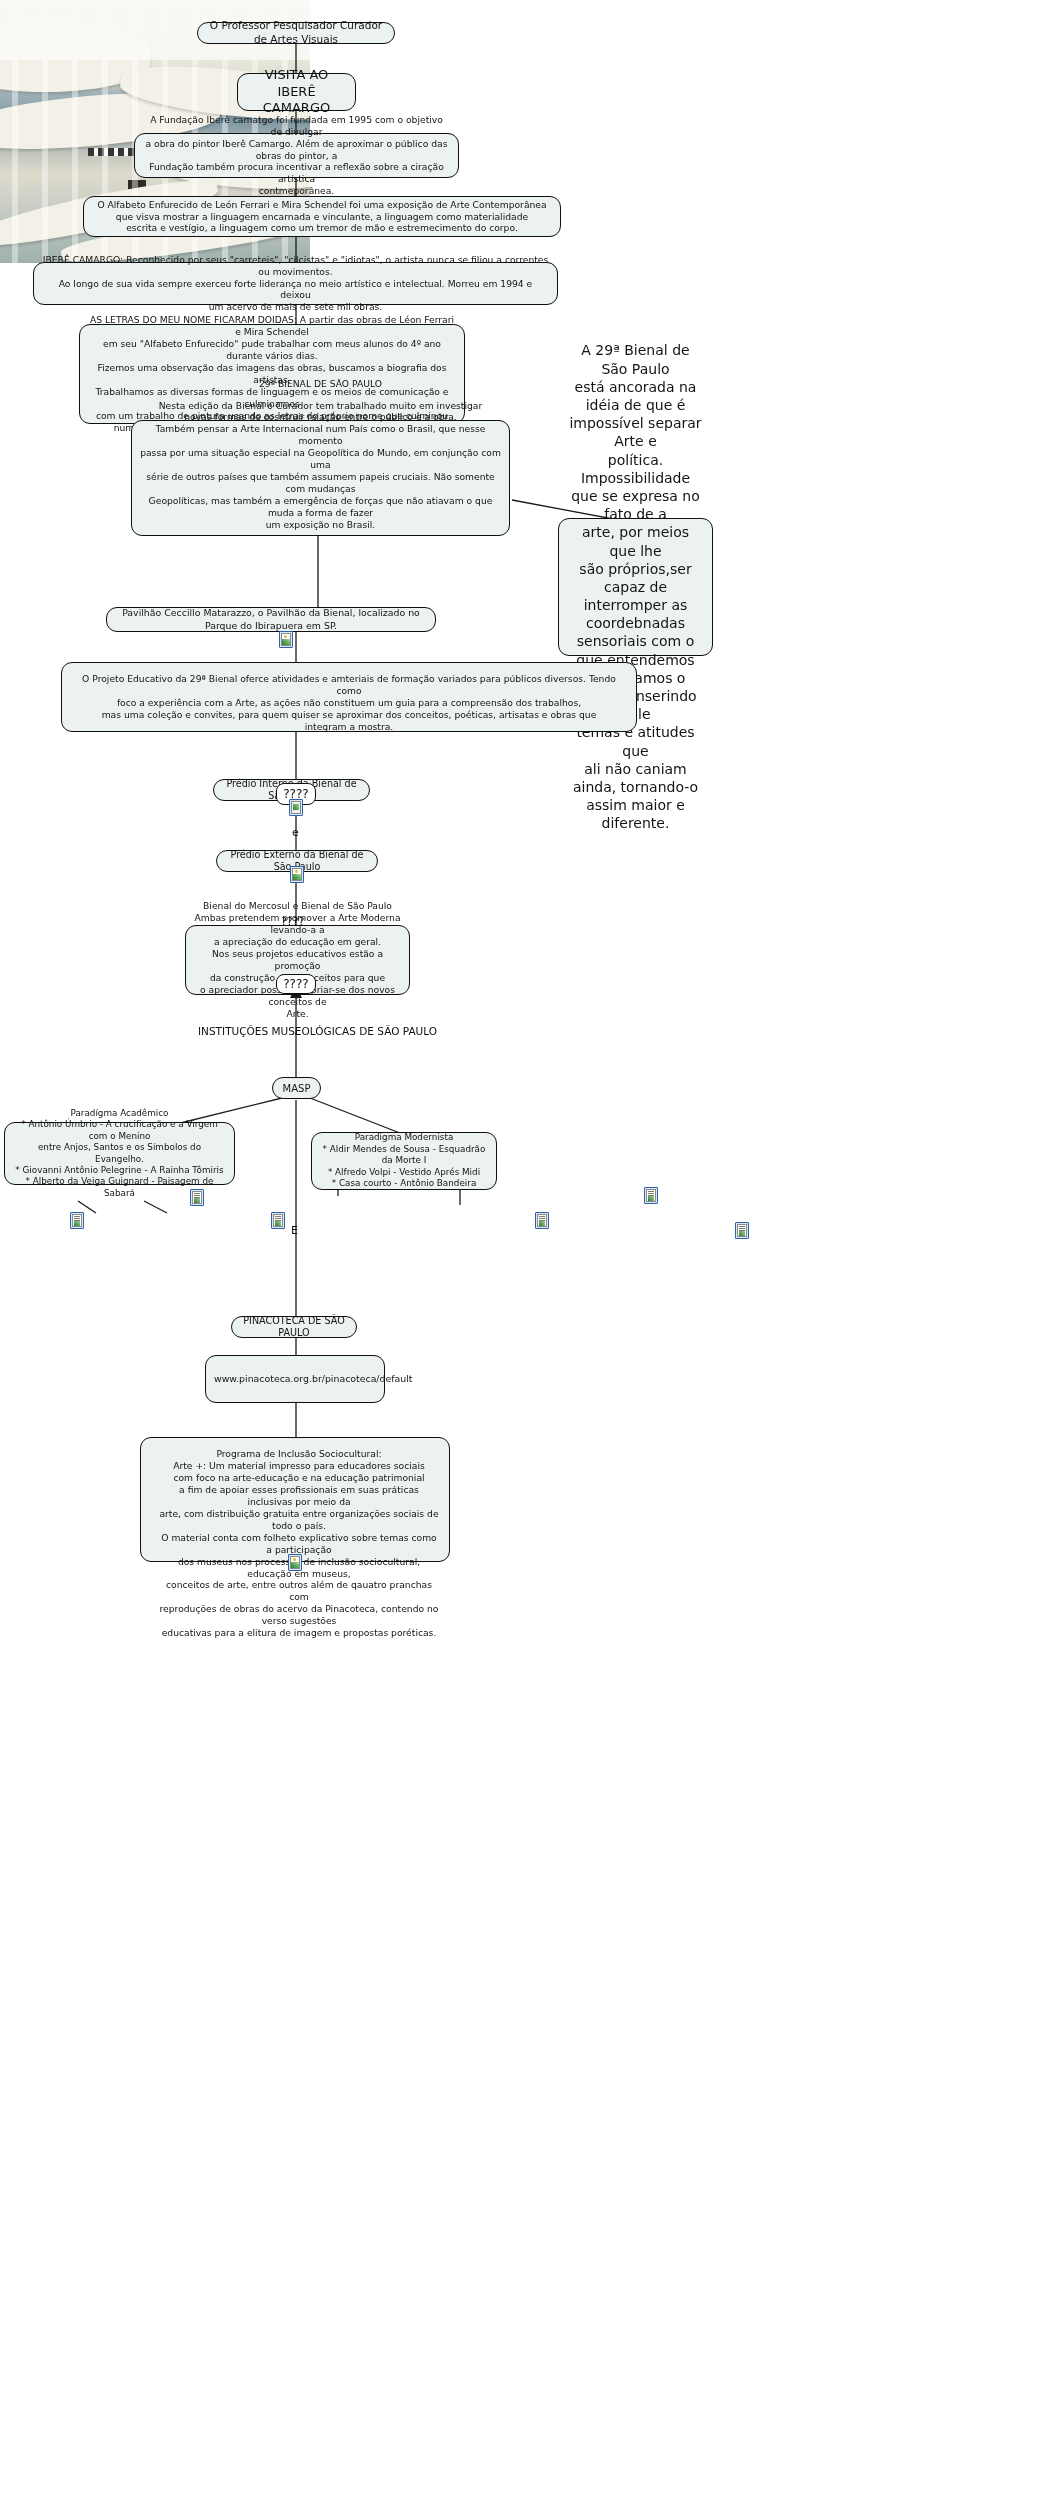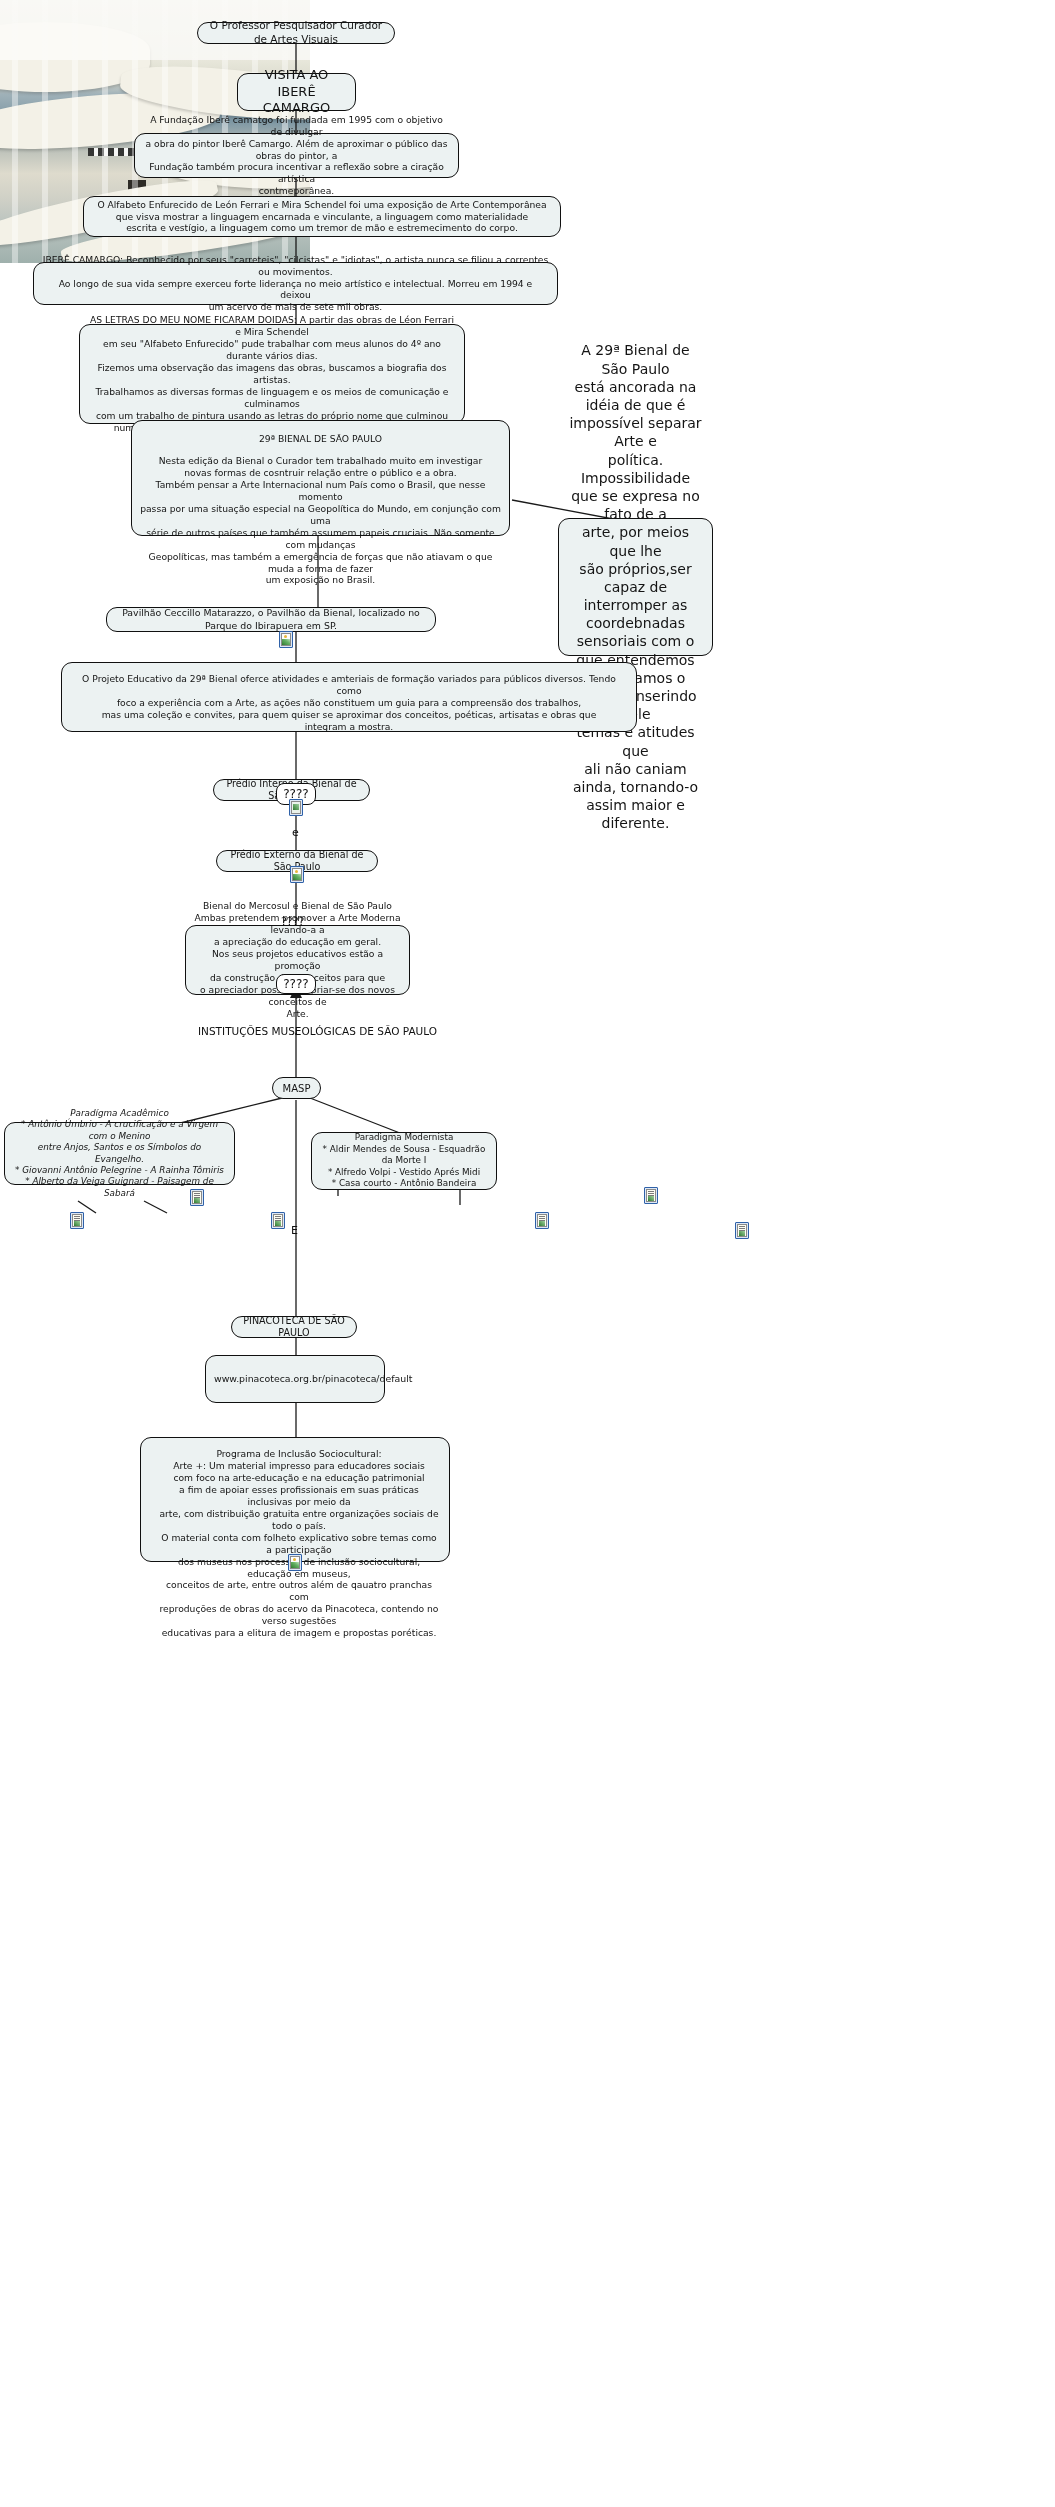--- a/index.html
+++ b/index.html
@@ -41,21 +41,21 @@
     background:repeating-linear-gradient(to right,#1b1b1b 0 6px,#ffffff 6px 10px);
     opacity:.85;
   }
   .photo .door{position:absolute;left:128px;top:180px;width:18px;height:22px;background:#2d2b26;}
 
   
   .node{
     position:absolute;box-sizing:border-box;
     background:#ecf2f2;border:1px solid #101010;border-radius:11px;
     text-align:center;color:#141414;
-    display:flex;align-items:center;justify-content:flex-start;
+    display:flex;align-items:center;justify-content:flex-end;
     padding:4px 8px;line-height:1.30;
   }
   .node .txt{white-space:pre-line;display:block;width:100%;}
   .node.top{align-items:flex-start;}
   .node.top .txt{padding-top:6px;}
 
   .lbl{
     position:absolute;font-size:11px;color:#101010;white-space:nowrap;
     font-family:"DejaVu Sans",sans-serif;
   }
@@ -265,21 +265,21 @@
   <div class="qnode" style="left:276px;top:974px;width:40px;height:20px;">
     <span>????</span>
   </div>
 
   <span class="lbl" style="left:198px;top:1025px;font-size:10.5px;">INSTITUÇÕES MUSEOLÓGICAS DE SÃO PAULO</span>
 
   <div class="node" style="left:272px;top:1077px;width:49px;height:22px;font-size:10px;">
     <span class="txt">MASP</span>
   </div>
 
-  <div class="node" style="left:4px;top:1122px;width:231px;height:63px;font-size:8.8px;font-style:italic;">
+  <div class="node" style="left:4px;top:1122px;width:231px;height:63px;font-size:8.8px;">
     <span class="txt">Paradígma Acadêmico
 * Antônio Úmbrio - A crucificação e a Virgem com o Menino
 entre Anjos, Santos e os Símbolos do Evangelho.
 * Giovanni Antônio Pelegrine - A Rainha Tômiris
 * Alberto da Veiga Guignard - Paisagem de Sabará</span>
   </div>
   <span class="icon doc" style="left:190px;top:1189px;">
       <i></i>
     </span>
   <span class="icon doc" style="left:70px;top:1212px;">

